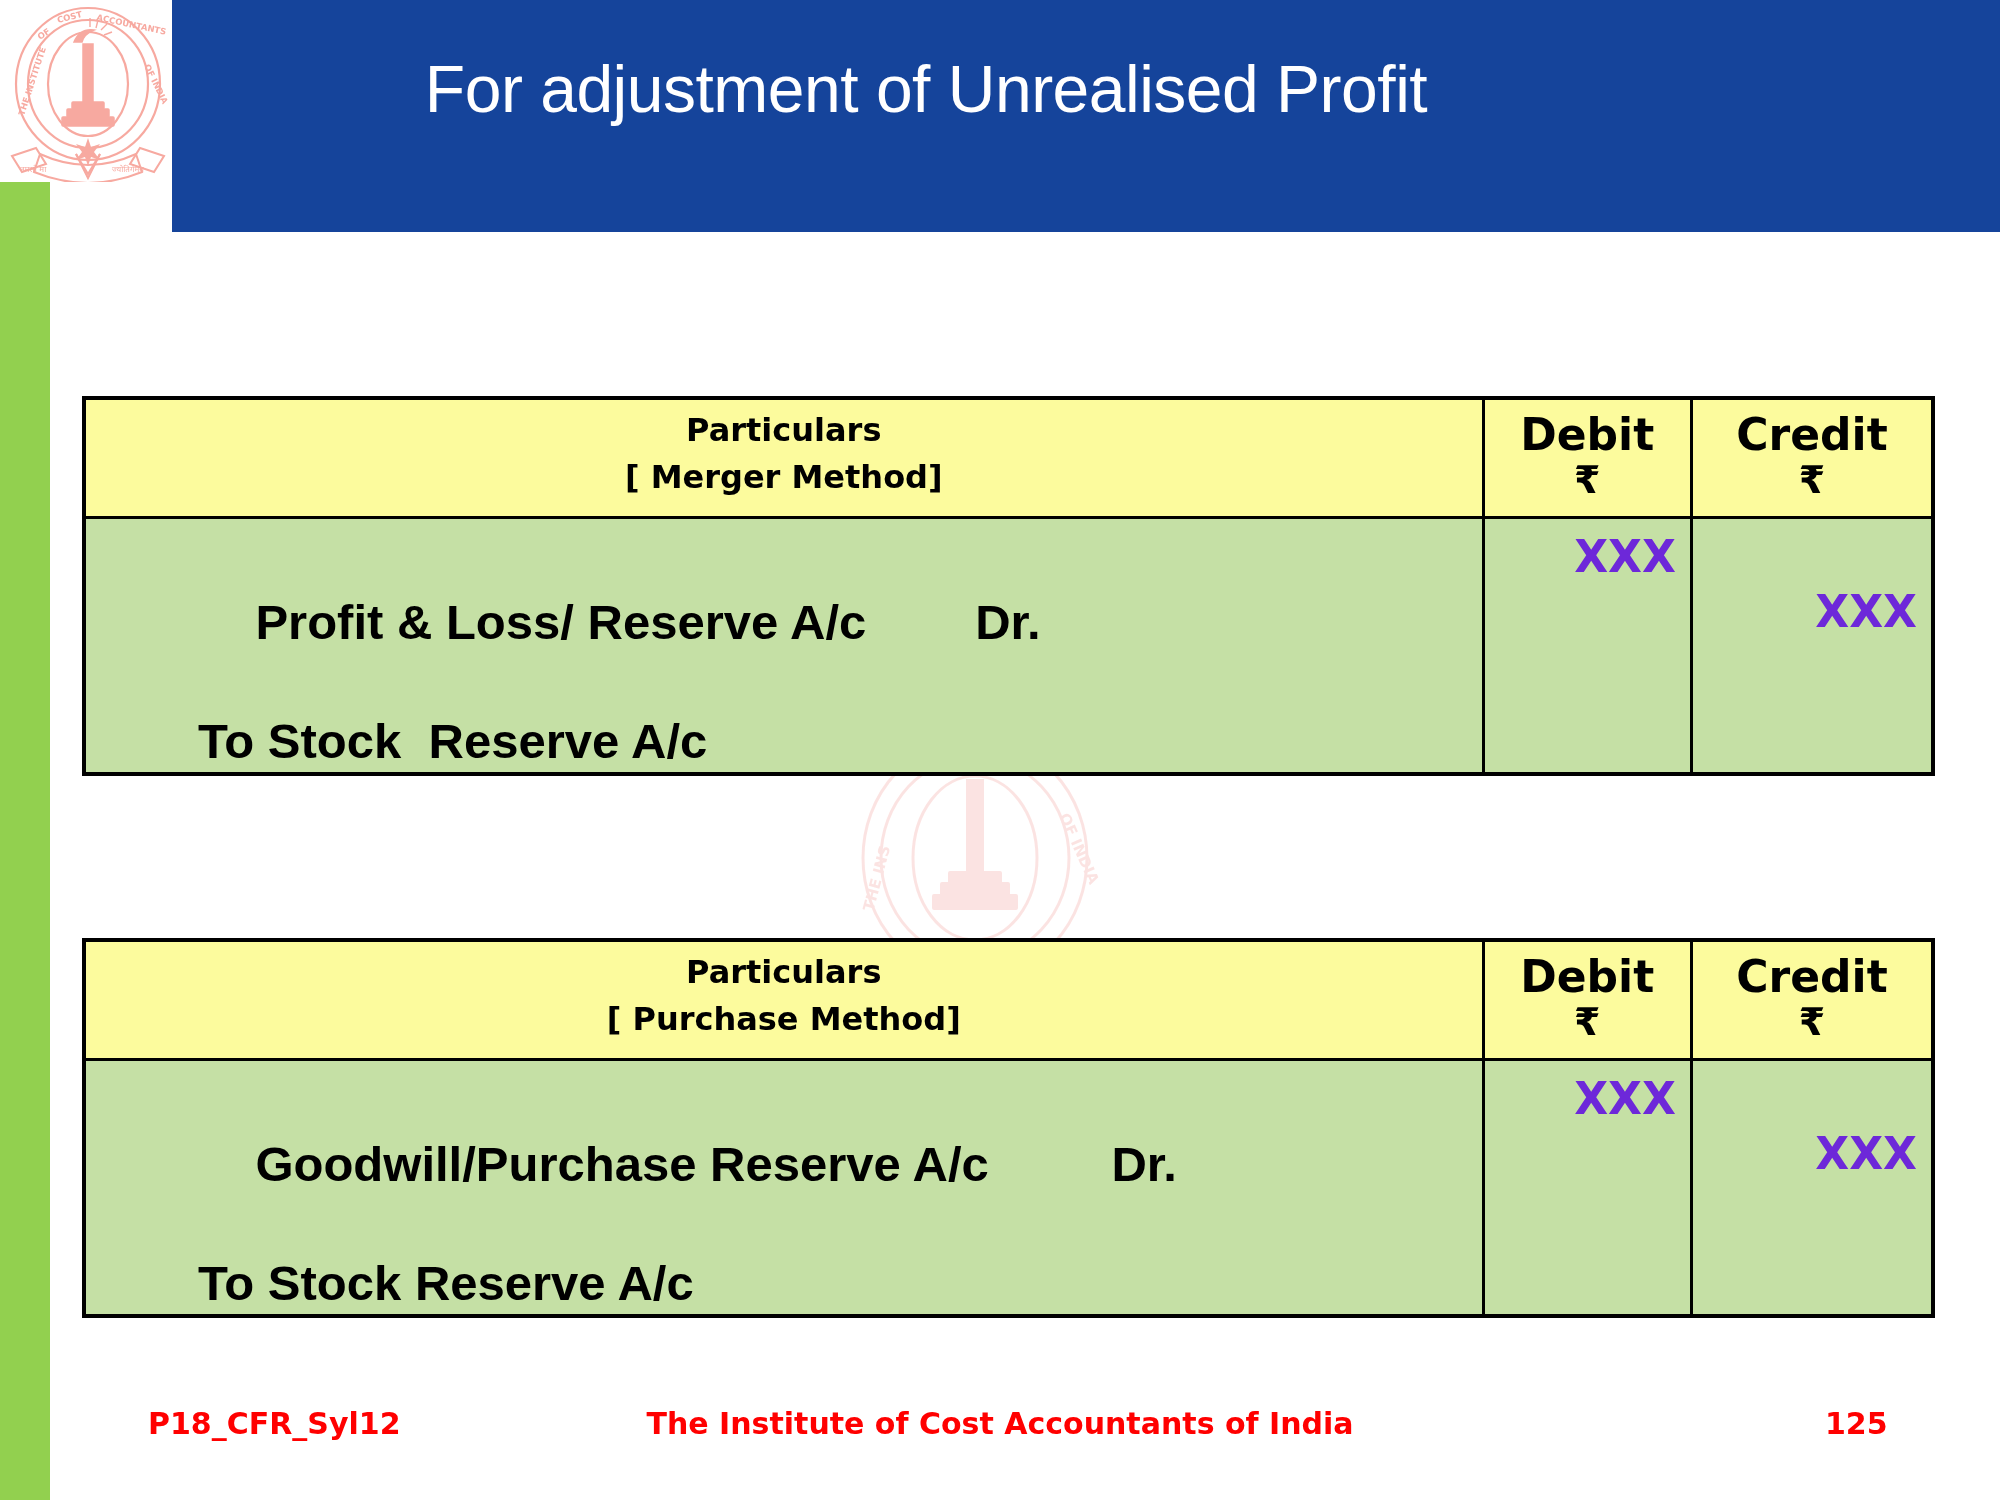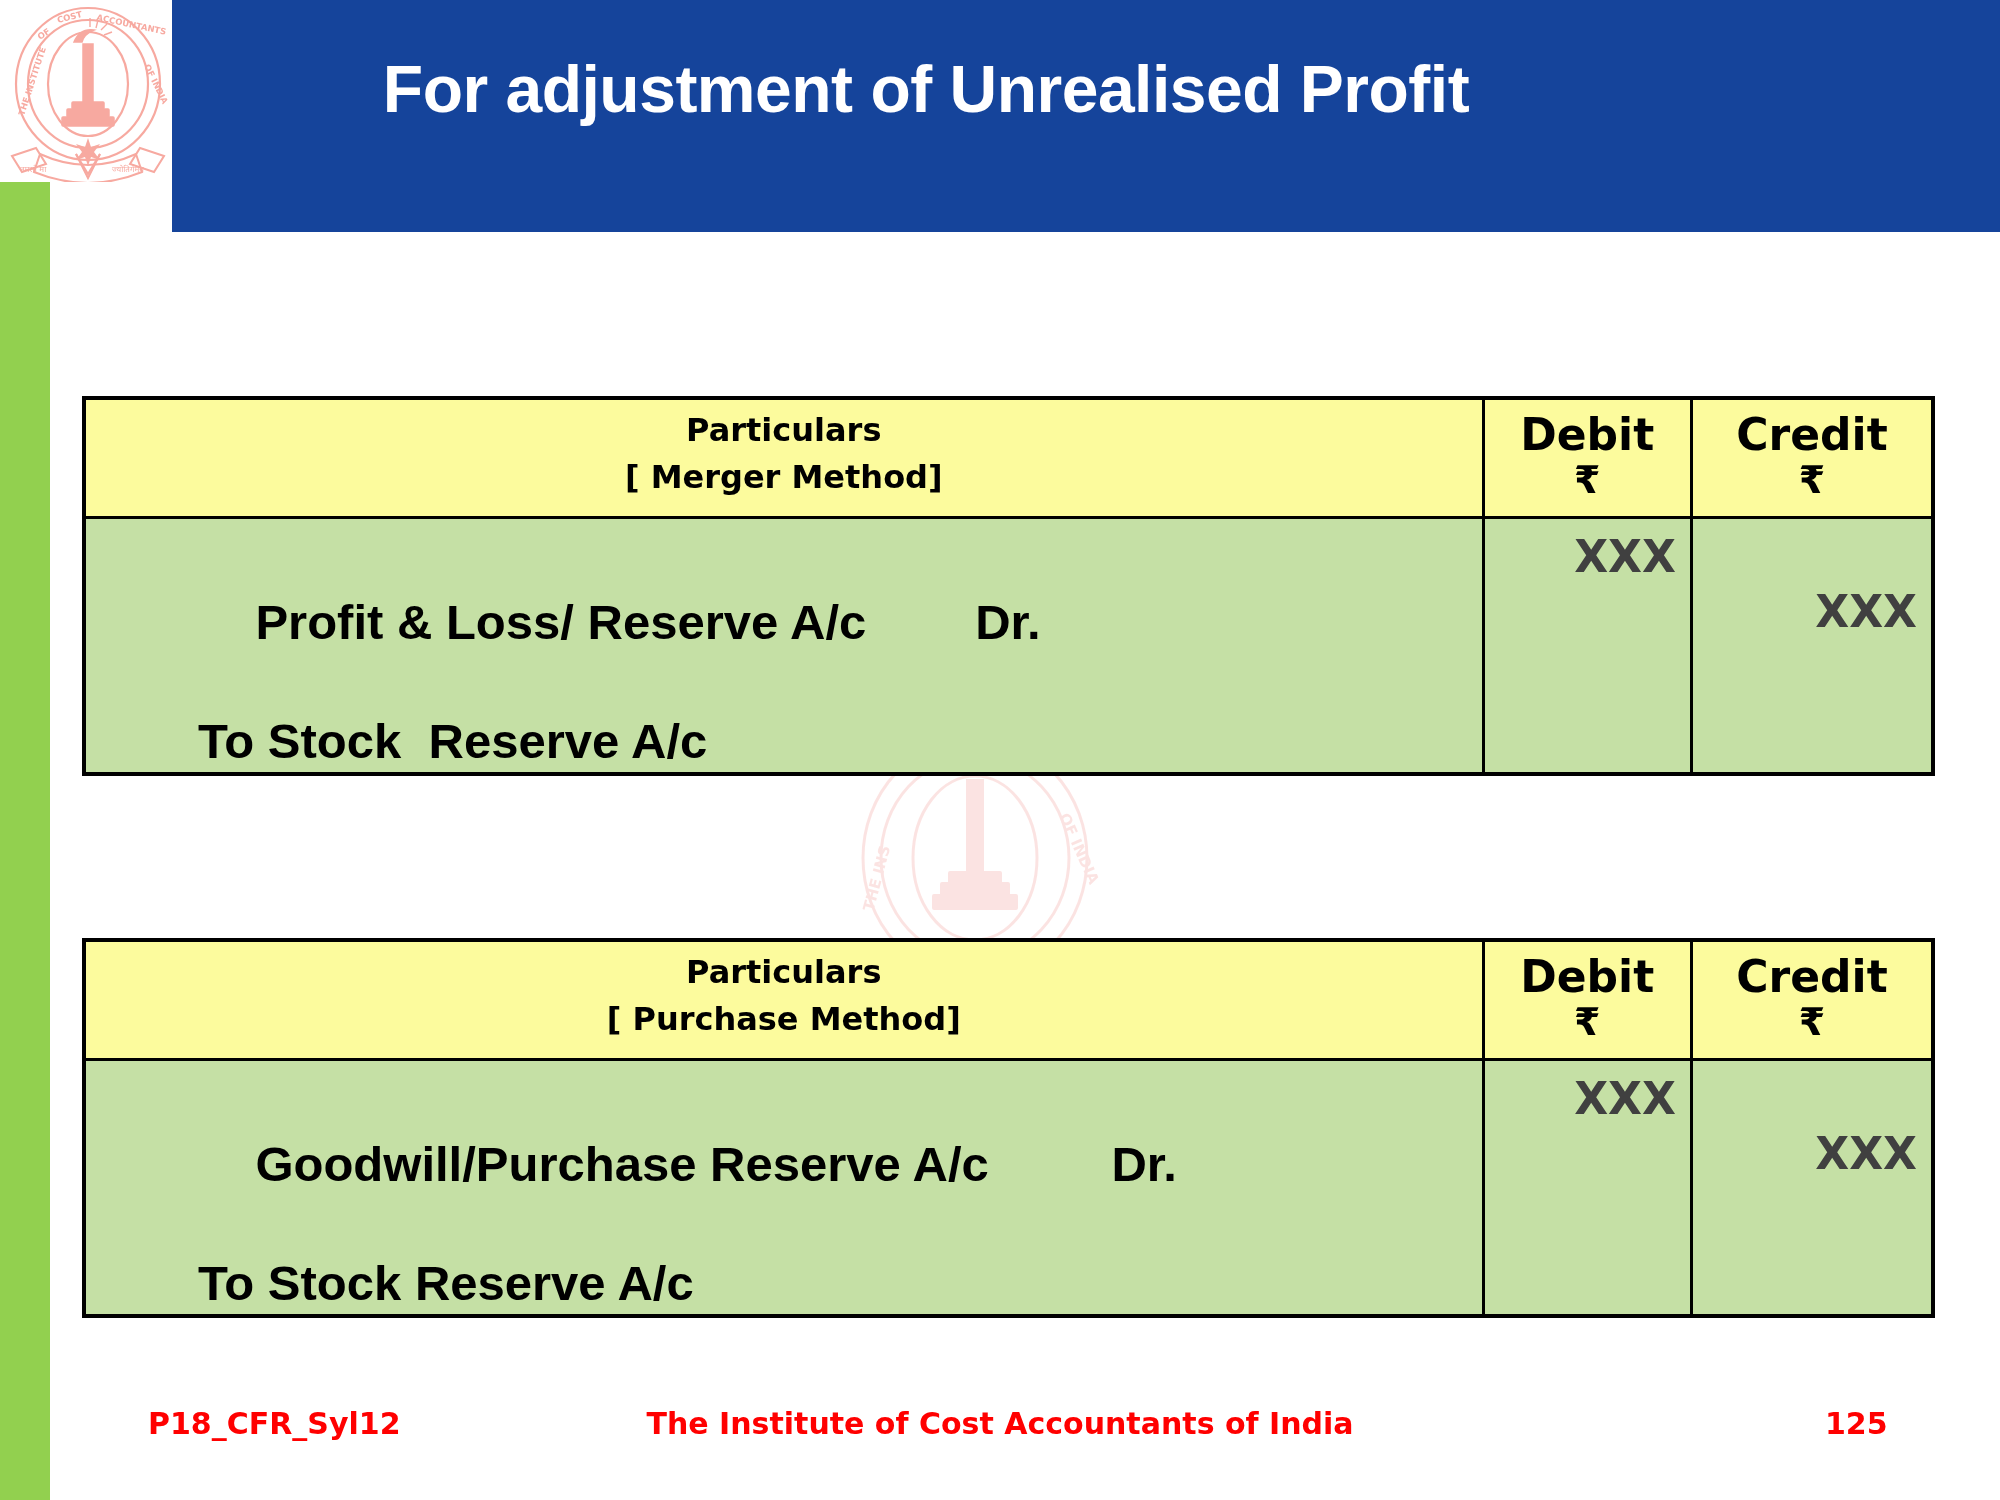--- a/index.html
+++ b/index.html
@@ -44,21 +44,21 @@
     background: #15449B;
   }
   .title-text {
     position: absolute;
     left: 172px;
     top: 52px;
     width: 1508px;
     text-align: center;
     color: #ffffff;
     font-family: "Liberation Sans Narrow", "Liberation Sans", sans-serif;
-    font-weight: bold;
+    font-weight: normal;
     font-size: 66px;
     letter-spacing: -0.5px;
     line-height: 1.15;
     white-space: nowrap;
   }
 
   
   .logo {
     position: absolute;
     left: 4px;
@@ -139,21 +139,21 @@
   }
   .entry-line { display: block; white-space: pre; line-height: 1.22; }
   .entry-line.l1 { padding-left: 6px; }
   .entry-line.l2 { padding-left: 112px; }
   .entry-line.l2b { padding-left: 112px; }
 
   .bdy-amt {
     font-family: "DejaVu Sans", sans-serif;
     font-weight: bold;
     font-size: 44px;
-    color: #404040;
+    color: #6d28d9;
     text-align: right;
     padding: 10px 14px 0 0 !important;
     line-height: 1.25;
   }
   .amt-row { display: block; min-height: 52px; }
   .amt-blank { visibility: hidden; }
 
   
   .footer {
     position: absolute;

